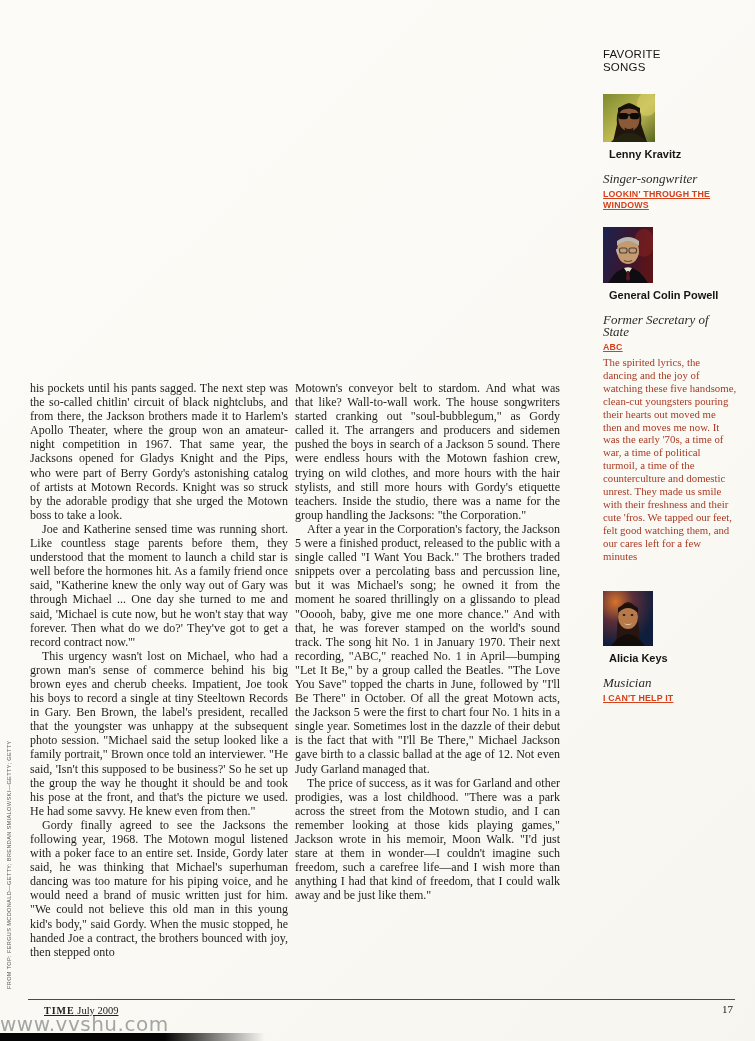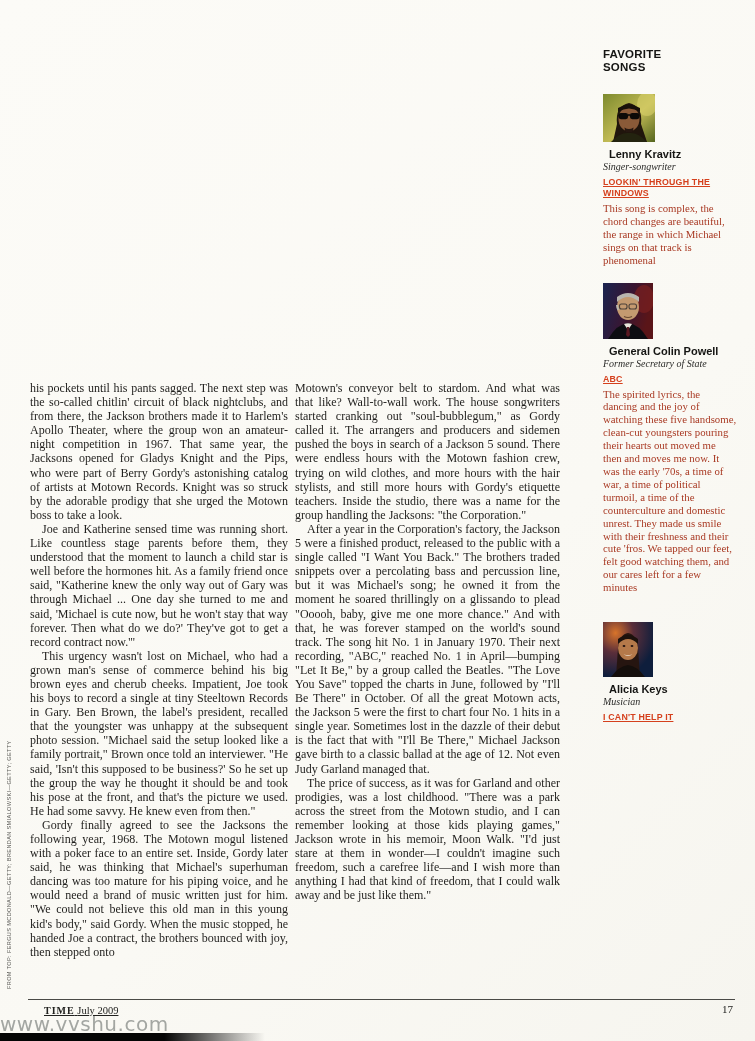--- a/index.html
+++ b/index.html
@@ -17,27 +17,27 @@
     font-size:12px;line-height:14.1px;
     text-align:justify;color:#1f1e1c;
   }
   .col-left{left:30px;width:258px;}
   .col-right{left:295px;width:265px;}
   .para{margin:0;text-indent:12px;}
   .para.first{text-indent:0;}
   
   .sidebar{position:absolute;left:603px;top:48px;width:134px;font-family:"Liberation Sans",sans-serif;}
   .sidebar-title{
-    font-weight:bold;font-size:11.5px;line-height:12.5px;
+    font-weight:normal;font-size:11.5px;line-height:12.5px;
     letter-spacing:.2px;color:#151513;white-space:pre-line;
   }
   .entry{margin:0;}
   .entry .photo{display:block;border:0;margin:0;}
   .entry-name{font-weight:bold;font-size:11px;line-height:12px;color:#151513;margin-top:6px;padding-left:6px;}
-  .entry-role{font-family:"Liberation Serif",serif;font-style:italic;font-size:10px;line-height:12px;color:#2a2a28;margin-top:1px;}
+  .entry-role{font-family:"Liberation Serif",serif;font-style:italic;font-size:13px;line-height:12px;color:#2a2a28;margin-top:13px;}
   .entry-song{font-weight:bold;font-size:8.8px;line-height:11px;letter-spacing:.2px;margin-top:4px;text-decoration:underline;}
   .entry-quote{
     font-family:"Liberation Serif",serif;
     font-size:10.8px;line-height:12.9px;margin-top:3px;
   }
   .m-entry1{margin-top:21px;}
   .m-entry2{margin-top:16px;}
   .m-entry3{margin-top:28px;}
   
   .footer-rule{position:absolute;left:28px;top:999px;width:707px;height:1px;background:#4a4a46;}
@@ -101,21 +101,20 @@
         <path d="M15 18 Q26 11 37 18 L37 14 Q26 7 15 14 Z" fill="#17100a"></path>
         <rect x="15.5" y="19" width="9.6" height="6.2" rx="2.4" fill="#0c0a08"></rect>
         <rect x="26.9" y="19" width="9.6" height="6.2" rx="2.4" fill="#0c0a08"></rect>
         <rect x="24.5" y="20.2" width="3" height="1.6" fill="#0c0a08"></rect>
         <path d="M21.5 33.5 Q26 36.5 30.5 33.5 L30 37 Q26 39.5 22 37 Z" fill="#261710"></path>
         <path d="M8 48 Q17 38 26 39 Q35 38 44 48 Z" fill="#23230f"></path>
       </svg>
       <div class="entry-name">Lenny Kravitz</div>
       <div class="entry-role">Singer-songwriter</div>
       <div class="entry-song" style="color:#d5401d">LOOKIN' THROUGH THE WINDOWS</div>
-      <div class="entry-quote" style="color:#a93a24">This song is complex, the chord changes are beautiful, the range in which Michael sings on that track is phenomenal</div>
     </div>
 
     <div class="entry m-entry2">
       <svg class="photo" width="50" height="56" viewBox="0 0 50 56">
         <defs>
           <linearGradient id="cpbg" x1="0" y1="0" x2="1" y2=".3">
             <stop offset="0" stop-color="#1b2450"></stop>
               <stop offset=".6" stop-color="#3a1530"></stop>
               <stop offset="1" stop-color="#5a1518"></stop>
           </linearGradient>

